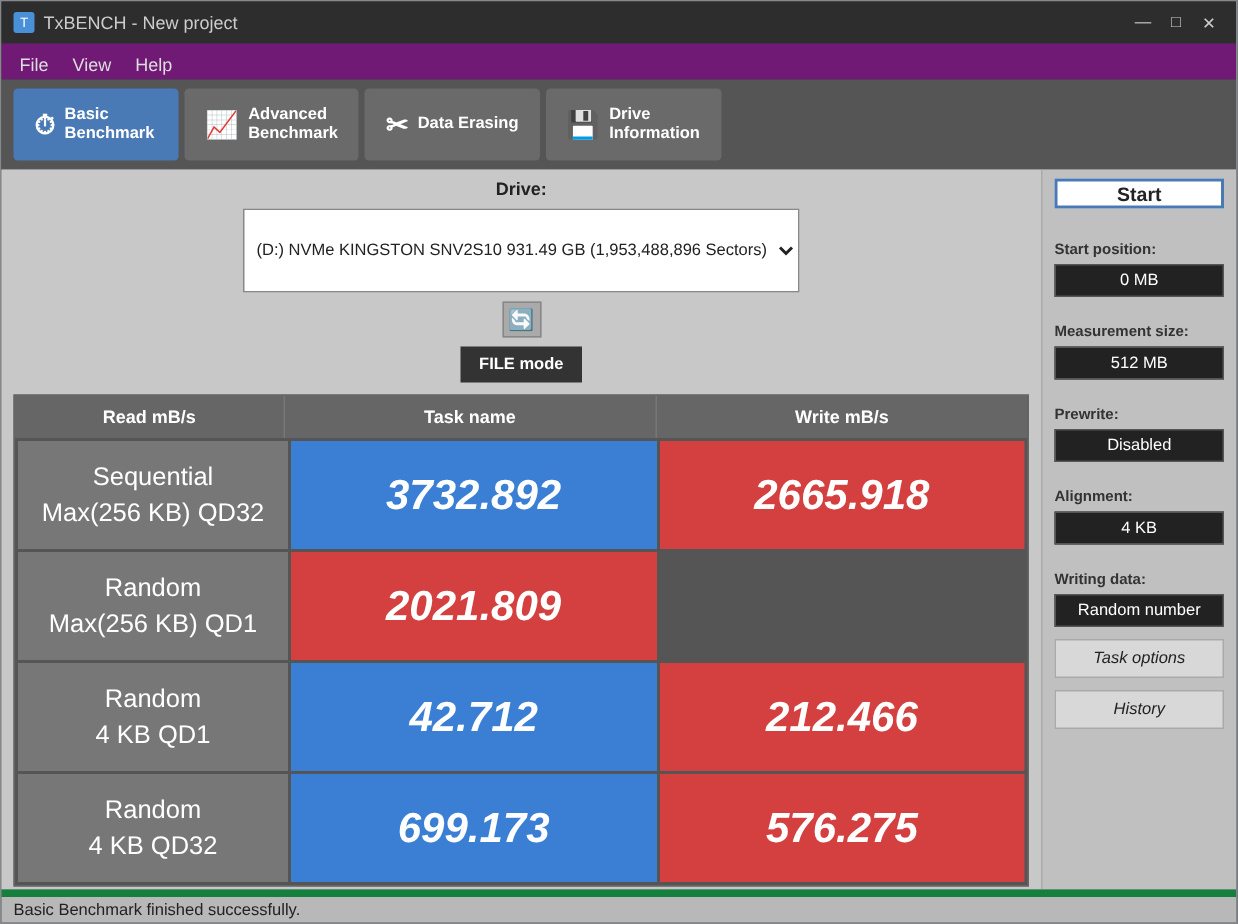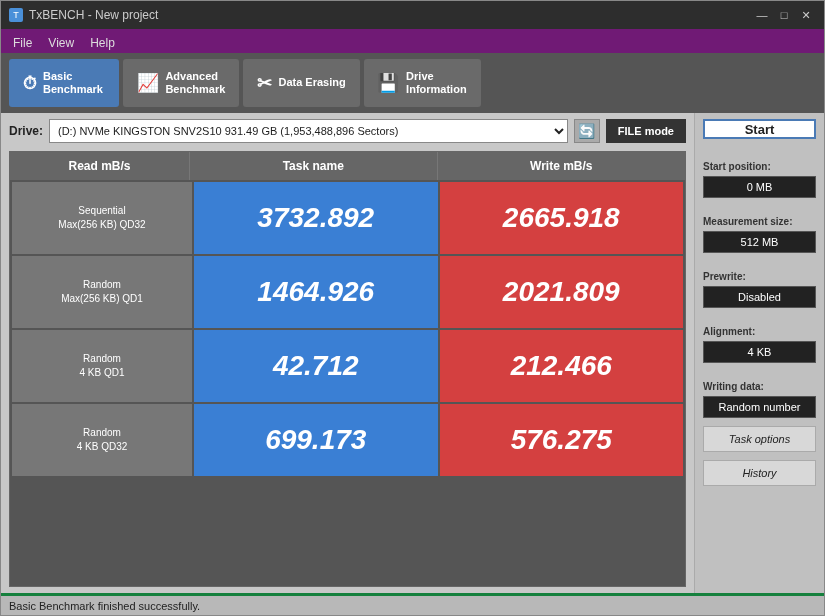--- a/index.html
+++ b/index.html
@@ -130,33 +130,34 @@
       display: flex;
       flex-direction: column;
       padding: 6px 8px;
       background: #c8c8c8;
     }
     .drive-row {
       display: flex;
       align-items: center;
       gap: 6px;
       margin-bottom: 8px;
+      flex-direction: column;
     }
     .drive-label {
       font-size: 12px;
       font-weight: bold;
       color: #222;
     }
     .drive-select {
       flex: 1;
       height: 24px;
       background: white;
       border: 1px solid #888;
       font-size: 11px;
-      padding: 2px 4px;
+      padding: 20px 4px;
       color: #222;
     }
     .drive-refresh-btn {
       width: 26px;
       height: 24px;
       background: #aaa;
       border: 1px solid #888;
       cursor: pointer;
       display: flex;
       align-items: center;
@@ -205,21 +206,21 @@
       grid-template-columns: 180px 1fr 1fr;
       height: 72px;
       gap: 2px;
     }
     .row-label {
       background: #777;
       display: flex;
       align-items: center;
       justify-content: center;
       color: white;
-      font-size: 10px;
+      font-size: 17px;
       text-align: center;
       line-height: 1.4;
       padding: 4px;
     }
     .row-read {
       background: #3a7fd4;
       display: flex;
       align-items: center;
       justify-content: center;
       color: white;
@@ -233,21 +234,21 @@
       align-items: center;
       justify-content: center;
       color: white;
       font-size: 28px;
       font-weight: bold;
       font-style: italic;
     }
     .status-bar {
       height: 22px;
       background: #b8b8b8;
-      border-top: 3px solid #15803d;
+      border-top: 5px solid #15803d;
       display: flex;
       align-items: center;
       padding: 0 8px;
       font-size: 11px;
       color: #222;
       flex-shrink: 0;
     }
     .right-panel {
       width: 130px;
       background: #c0c0c0;
@@ -362,21 +363,20 @@
         <div class="table-body">
 
           <div class="table-row">
             <div class="row-label">Sequential<br>Max(256 KB) QD32</div>
             <div class="row-read">3732.892</div>
             <div class="row-write">2665.918</div>
           </div>
 
           <div class="table-row">
             <div class="row-label">Random<br>Max(256 KB) QD1</div>
-            <div class="row-read">1464.926</div>
             <div class="row-write">2021.809</div>
           </div>
 
           <div class="table-row">
             <div class="row-label">Random<br>4 KB QD1</div>
             <div class="row-read">42.712</div>
             <div class="row-write">212.466</div>
           </div>
 
           <div class="table-row">

